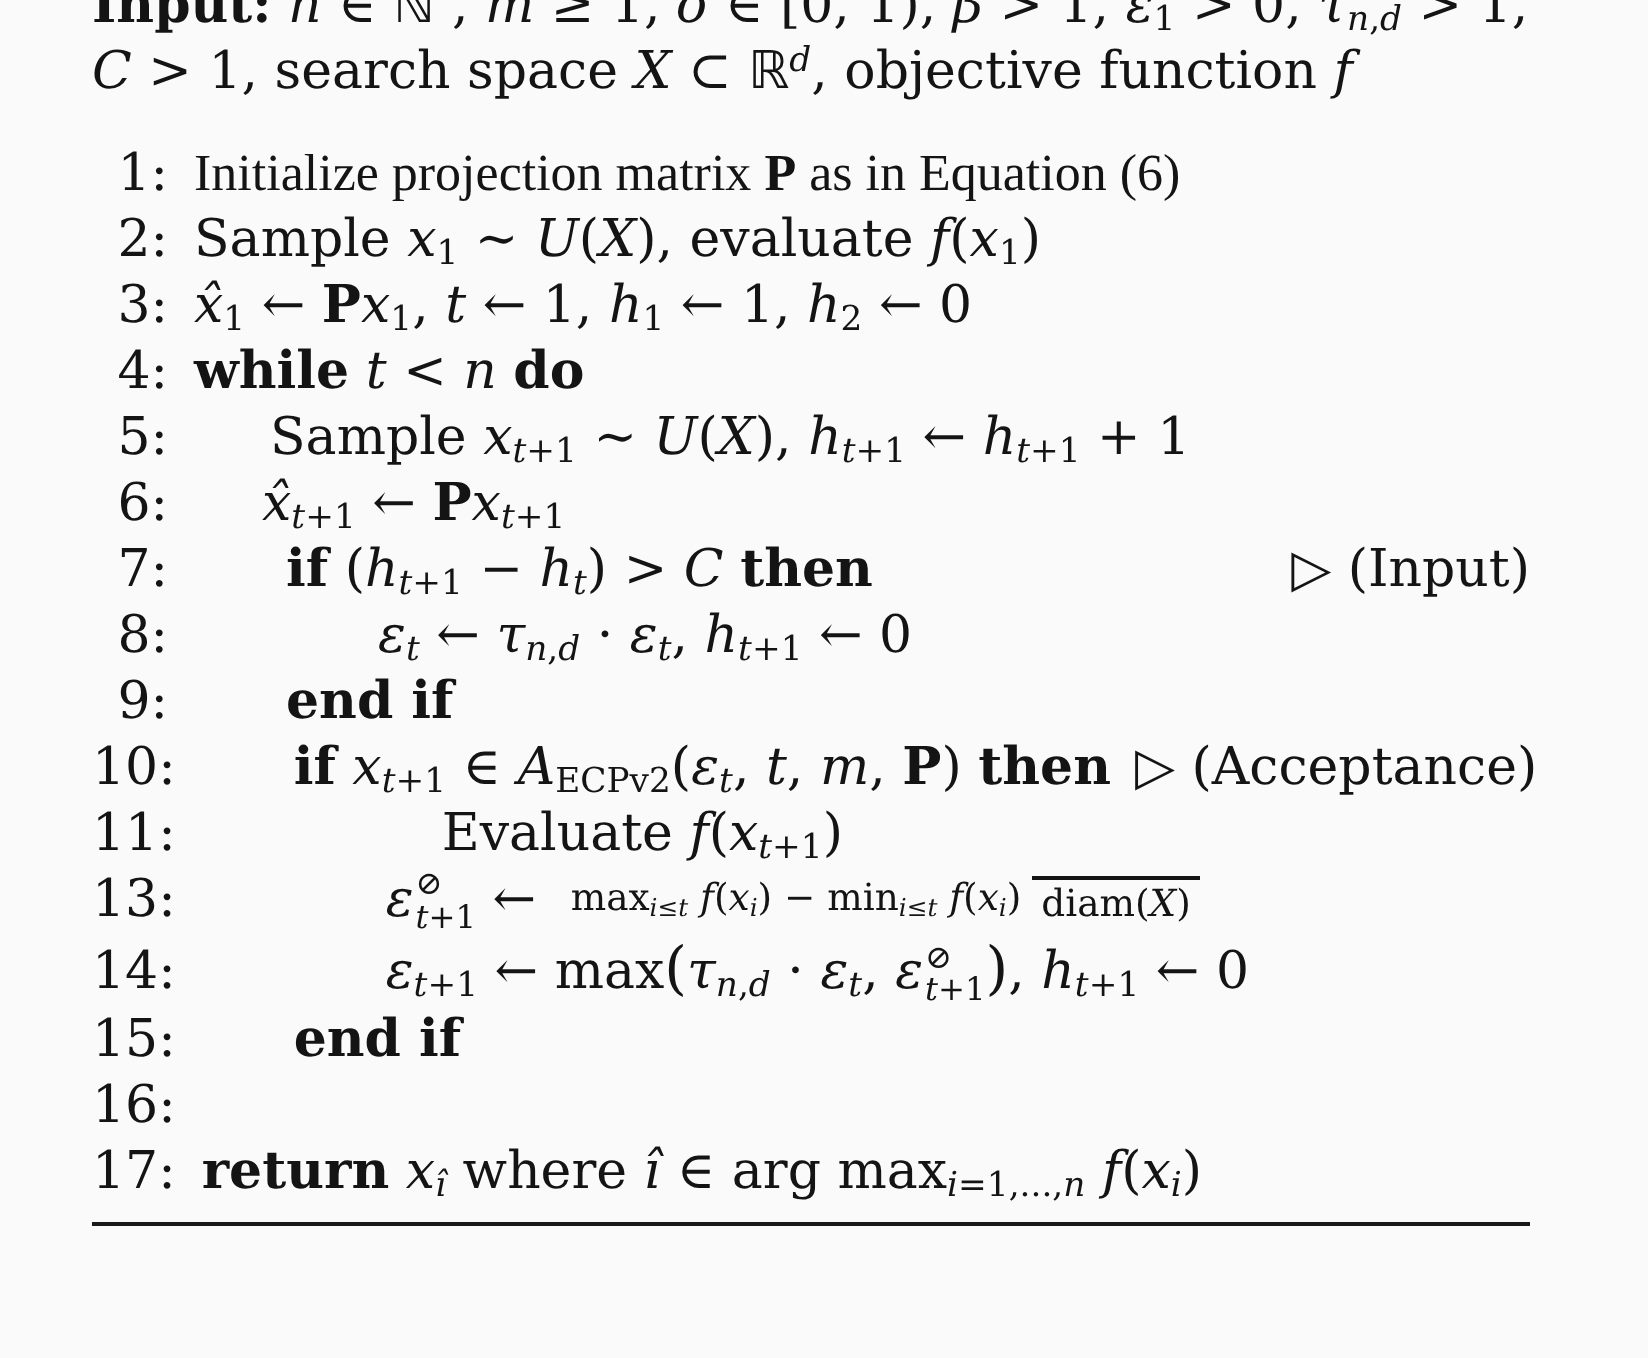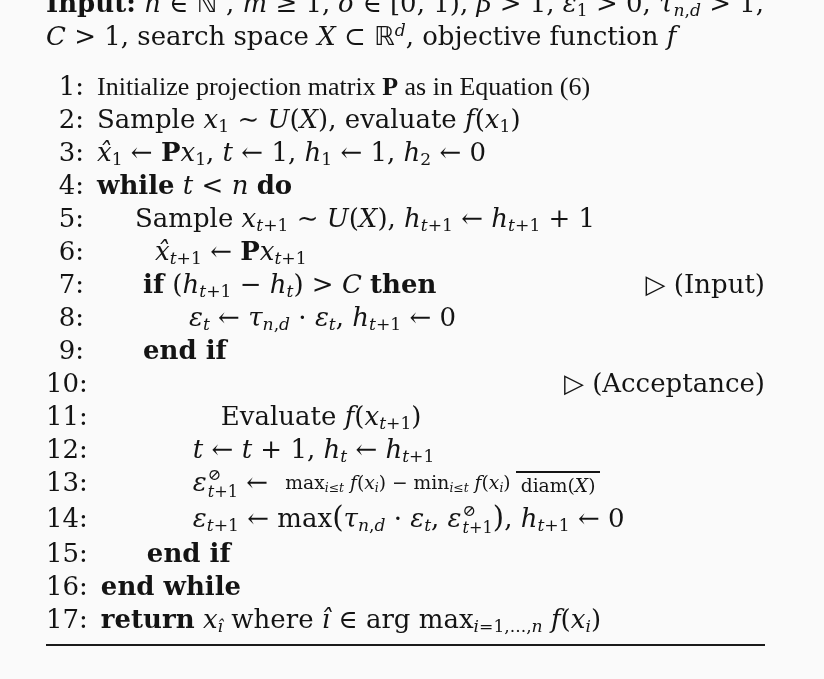--- a/index.html
+++ b/index.html
@@ -106,49 +106,45 @@
     <span class="body" style="margin-left: 0px;"><b>while</b> <i>t</i> &lt; <i>n</i> <b>do</b></span>
 
   </div>
       <div class="line">
     <span class="num">5:</span>
     <span class="body" style="margin-left: 38px;">Sample <i>x</i><sub><i>t</i>+1</sub> ∼ <span class="cal">U</span>(<span class="cal">X</span>), <i>h</i><sub><i>t</i>+1</sub> ← <i>h</i><sub><i>t</i>+1</sub> + 1</span>
 
   </div>
       <div class="line">
     <span class="num">6:</span>
-    <span class="body" style="margin-left: 58px;"><i>x̂</i><sub><i>t</i>+1</sub> ← <b>P</b><i>x</i><sub><i>t</i>+1</sub></span>
+    <span class="body" style="margin-left: 34px;"><i>x̂</i><sub><i>t</i>+1</sub> ← <b>P</b><i>x</i><sub><i>t</i>+1</sub></span>
   </div>
       <div class="line">
     <span class="num">7:</span>
     <span class="body" style="margin-left: 46px;"><b>if</b> (<i>h</i><sub><i>t</i>+1</sub> − <i>h</i><sub><i>t</i></sub>) &gt; <i>C</i> <b>then</b></span>
     <span class="comment">▷ (Input)</span>
   </div>
       <div class="line">
     <span class="num">8:</span>
     <span class="body" style="margin-left: 92px;"><i>ε</i><sub><i>t</i></sub> ← <i>τ</i><sub><i>n</i>,<i>d</i></sub> · <i>ε</i><sub><i>t</i></sub>, <i>h</i><sub><i>t</i>+1</sub> ← 0</span>
 
   </div>
       <div class="line">
     <span class="num">9:</span>
     <span class="body" style="margin-left: 46px;"><b>end if</b></span>
 
   </div>
       <div class="line">
     <span class="num">10:</span>
+    <span class="body" style="margin-left: 46px;"><b>if</b> <i>x</i><sub><i>t</i>+1</sub> ∈ <span class="cal">A</span><sub>ECPv2</sub>(<i>ε</i><sub><i>t</i></sub>, <i>t</i>, <i>m</i>, <b>P</b>) <b>then</b></span>
     <span class="comment">▷ (Acceptance)</span>
   </div>
       <div class="line">
     <span class="num">11:</span>
     <span class="body" style="margin-left: 120px;">Evaluate <i>f</i>(<i>x</i><sub><i>t</i>+1</sub>)</span>
-
-  </div>
-      <div class="line">
-    <span class="num">12:</span>
-    <span class="body" style="margin-left: 92px;"><i>t</i> ← <i>t</i> + 1, <i>h</i><sub><i>t</i></sub> ← <i>h</i><sub><i>t</i>+1</sub></span>
 
   </div>
       <div class="line">
     <span class="num">13:</span>
     <span class="body" style="margin-left: 92px;"><i>ε</i><span class="ss">
             <span class="ss-t">⊘</span>
             <span class="ss-b"><i>t</i>+1</span>
           </span> ← <span class="frac">
             <span class="fr-n">max<sub><i>i</i>≤<i>t</i></sub> <i>f</i>(<i>x</i><sub><i>i</i></sub>) − min<sub><i>i</i>≤<i>t</i></sub> <i>f</i>(<i>x</i><sub><i>i</i></sub>)</span>
             <span class="fr-d">diam(<span class="cal">X</span>)</span>
@@ -163,21 +159,20 @@
           </span><span class="big">)</span>, <i>h</i><sub><i>t</i>+1</sub> ← 0</span>
 
   </div>
       <div class="line">
     <span class="num">15:</span>
     <span class="body" style="margin-left: 46px;"><b>end if</b></span>
 
   </div>
       <div class="line">
     <span class="num">16:</span>
-    <span class="body" style="margin-left: 0px;"><b>end while</b></span>
 
   </div>
       <div class="line">
     <span class="num">17:</span>
     <span class="body" style="margin-left: 0px;"><b>return</b> <i>x</i><sub><i>î</i></sub> where <i>î</i> ∈ arg max<sub><i>i</i>=1,...,<i>n</i></sub> <i>f</i>(<i>x</i><sub><i>i</i></sub>)</span>
 
   </div>
     </div>
 
   <hr class="bottom-rule" style="border-top-color: rgb(26, 26, 26);">

